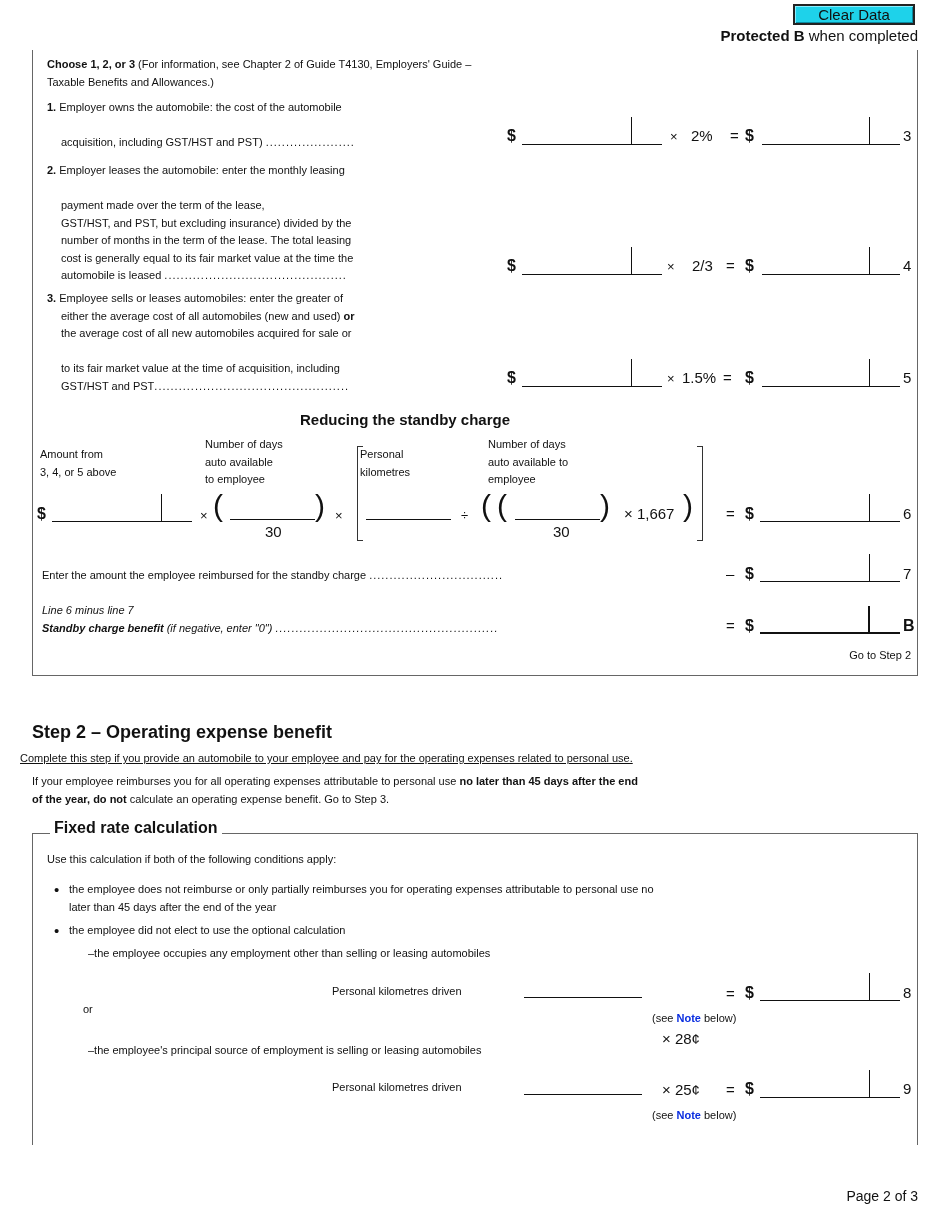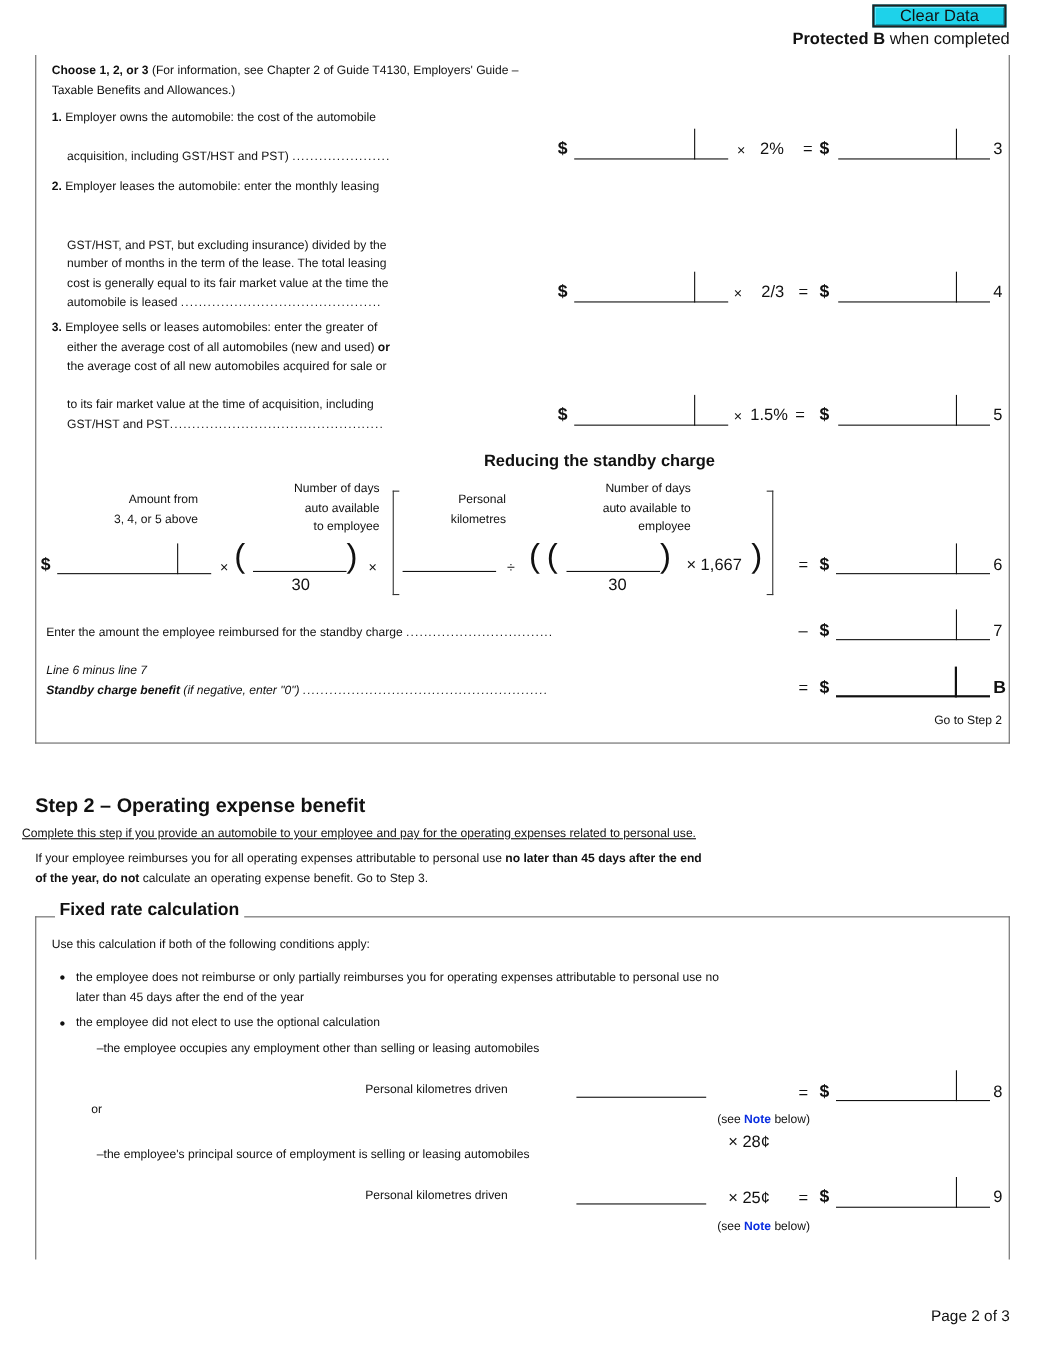--- a/index.html
+++ b/index.html
@@ -14,21 +14,21 @@
   .field { position: absolute; border-bottom: 1px solid #111; height: 28px; }
   .field .tick { position: absolute; right: 30px; top: 0; width: 1px; height: 28px; background: #111; }
   .field.thick { border-bottom: 2px solid #111; }
   .field.thick .tick { width: 2px; }
   .sym { position: absolute; font-size: 15px; }
   .bold-sym { font-weight: bold; font-size: 16px; }
   .small { font-size: 13px; }
   .linebox { position: absolute; border-bottom: 1px solid #111; height: 20px; }
   .paren { position: absolute; font-size: 30px; line-height: 30px; }
   .bracket { position: absolute; border: 1px solid #333; width: 6px; }
-  .center { text-align: right; }
+  .center { text-align: left; }
   .section-title { font-weight: bold; font-size: 18px; }
   .fieldset { left: 32px; top: 833px; width: 886px; height: 312px; border: 1px solid #666; border-bottom: none; }
   .legend { left: 50px; top: 819px; background: #fff; padding: 0 4px; font-weight: bold; font-size: 16px; }
   .note-link { color: #0a2ee0; font-weight: bold; cursor: pointer; }
   .bullet { position: absolute; font-size: 15px; }
 </style>
 </head>
 <body>
 
 <div class="abs clear-btn">Clear Data</div>
@@ -55,21 +55,21 @@
 <span class="sym" style="left:730px;top:127px;">=</span>
 <span class="sym bold-sym" style="left:745px;top:127px;">$</span>
 <div class="field" style="left:762px;top:117px;width:138px;">
     <div class="tick"></div>
   </div>
 <span class="sym" style="left:903px;top:127px;">3</span>
 
 <div class="abs txt" style="left:47px;top:162px;width:445px;">
   <b>2.</b><span> Employer leases the automobile: enter the monthly leasing</span><br>
   <br>
-  <br>
+  <span style="padding-left:14px">payment made over the term of the lease,</span><br>
   <span style="padding-left:14px"> GST/HST, and PST, but excluding insurance) divided by the</span><br>
   <span style="padding-left:14px">number of months in the term of the lease. The total leasing</span><br>
   <span style="padding-left:14px">cost is generally equal to its fair market value at the time the</span><br>
   <span style="padding-left:14px">automobile is leased</span> <span class="dots">.............................................</span>
 </div>
 <span class="sym bold-sym" style="left:507px;top:257px;">$</span>
 <div class="field" style="left:522px;top:247px;width:140px;">
     <div class="tick"></div>
   </div>
 <span class="sym small" style="left:667px;top:259px;">×</span>

